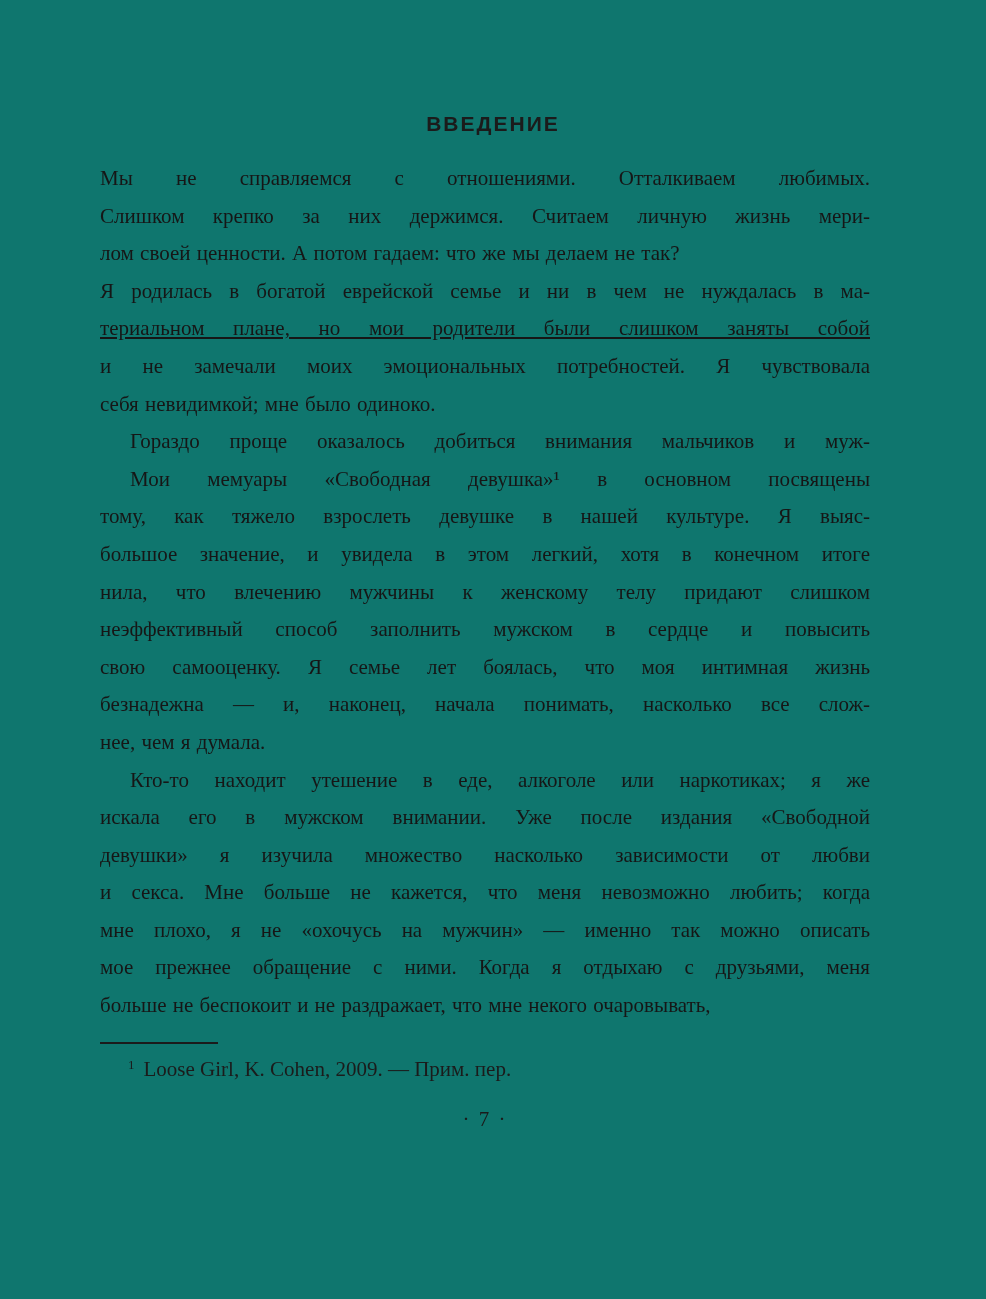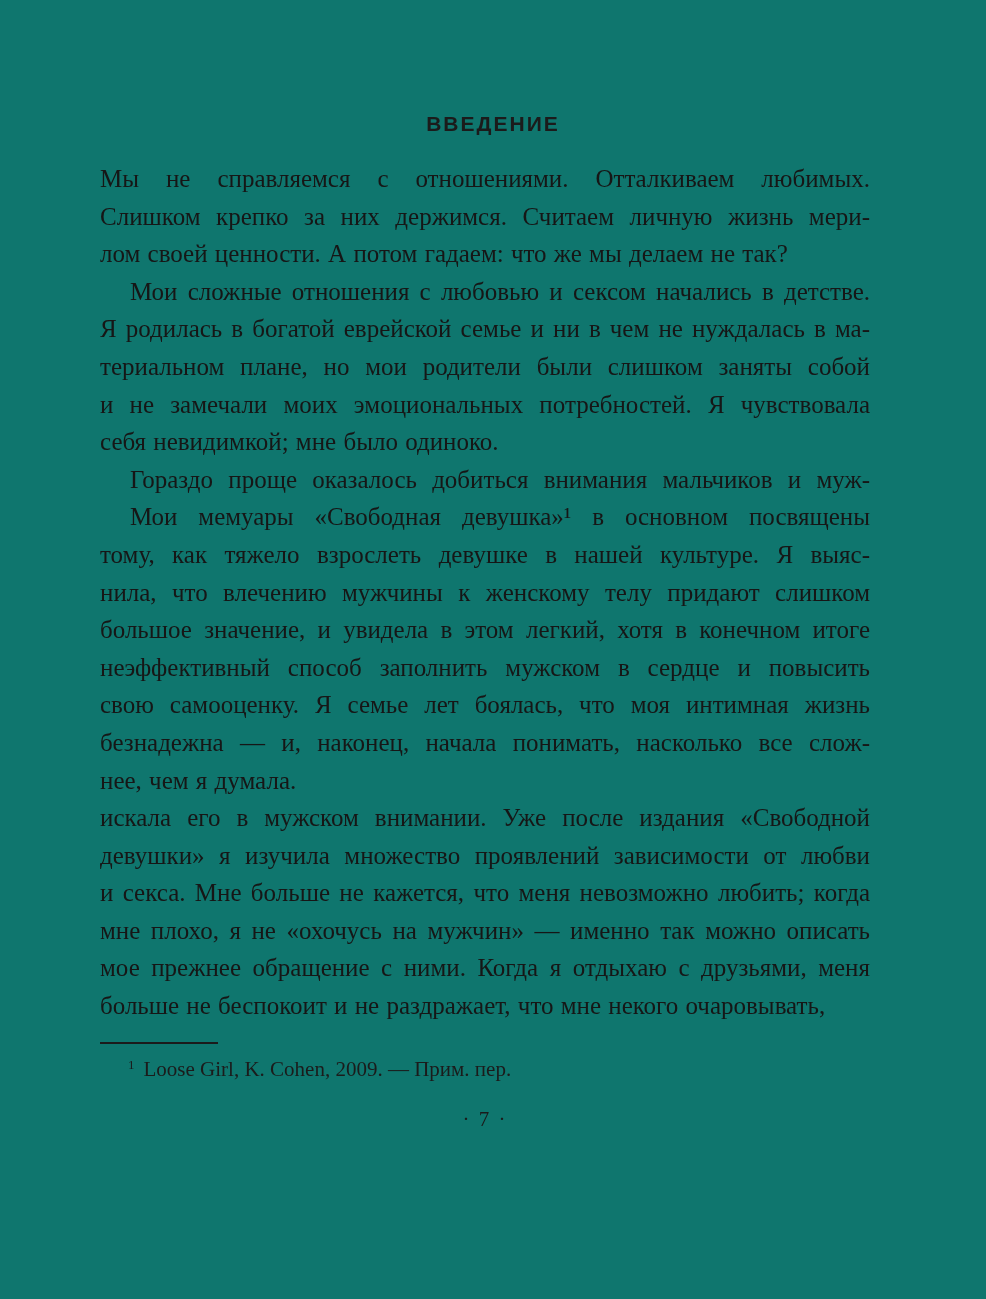--- a/index.html
+++ b/index.html
@@ -28,21 +28,21 @@
   }
   .text-column {
     margin: 24px 0 0 100px;
     width: 770px;
   }
   .paragraph {
     margin: 0;
     padding: 0;
   }
   .line {
-    font-size: 25px;
+    font-size: 21px;
     line-height: 37.6px;
     height: 37.6px;
     overflow: hidden;
     text-align: justify;
     text-align-last: justify;
     word-spacing: 1px;
     white-space: nowrap;
   }
   .line.last {
     text-align-last: left;
@@ -85,42 +85,42 @@
 
   <div class="heading">ВВЕДЕНИЕ</div>
 
   <div class="text-column">
       <div class="paragraph">
         <div class="line first" style="white-space: normal;">Мы не справляемся с отношениями. Отталкиваем любимых.</div>
         <div class="line" style="white-space: normal;">Слишком крепко за них держимся. Считаем личную жизнь мери-</div>
         <div class="line last" style="white-space: normal;">лом своей ценности. А потом гадаем: что же мы делаем не так?</div>
       </div>
       <div class="paragraph indented">
-        <div class="line first" style="white-space: normal;">Мои сложные отношения с любовью и сексом начались в детстве.</div>
         <div class="line" style="white-space: normal;">Я родилась в богатой еврейской семье и ни в чем не нуждалась в ма-</div>
-        <div class="line" style="white-space: normal;">териальном плане, но мои родители были слишком заняты собой</div>
+        <div class="line" style="white-space: normal; text-decoration: underline;">териальном плане, но мои родители были слишком заняты собой</div>
         <div class="line" style="white-space: normal;">и не замечали моих эмоциональных потребностей. Я чувствовала</div>
         <div class="line last" style="white-space: normal;">себя невидимкой; мне было одиноко.</div>
       </div>
       <div class="paragraph indented">
         <div class="line first" style="white-space: normal;">Гораздо проще оказалось добиться внимания мальчиков и муж-</div>
       </div>
       <div class="paragraph indented">
         <div class="line first" style="white-space: normal;">Мои мемуары «Свободная девушка»¹ в основном посвящены</div>
         <div class="line" style="white-space: normal;">тому, как тяжело взрослеть девушке в нашей культуре. Я выяс-</div>
+        <div class="line" style="white-space: normal;">большое значение, и увидела в этом легкий, хотя в конечном итоге</div>
         <div class="line" style="white-space: normal;">нила, что влечению мужчины к женскому телу придают слишком</div>
-        <div class="line" style="white-space: normal;">большое значение, и увидела в этом легкий, хотя в конечном итоге</div>
         <div class="line" style="white-space: normal;">неэффективный способ заполнить мужском в сердце и повысить</div>
         <div class="line" style="white-space: normal;">свою самооценку. Я семье лет боялась, что моя интимная жизнь</div>
         <div class="line" style="white-space: normal;">безнадежна — и, наконец, начала понимать, насколько все слож-</div>
         <div class="line last" style="white-space: normal;">нее, чем я думала.</div>
       </div>
       <div class="paragraph indented">
+        <div class="line first" style="white-space: normal;">Кто-то находит утешение в еде, алкоголе или наркотиках; я же</div>
         <div class="line" style="white-space: normal;">искала его в мужском внимании. Уже после издания «Свободной</div>
-        <div class="line" style="white-space: normal;">девушки» я изучила множество проявлений зависимости от любви</div>
+        <div class="line" style="white-space: normal;">девушки» я изучила множество насколько зависимости от любви</div>
         <div class="line" style="white-space: normal;">и секса. Мне больше не кажется, что меня невозможно любить; когда</div>
         <div class="line" style="white-space: normal;">мне плохо, я не «охочусь на мужчин» — именно так можно описать</div>
         <div class="line" style="white-space: normal;">мое прежнее обращение с ними. Когда я отдыхаю с друзьями, меня</div>
         <div class="line last" style="white-space: normal;">больше не беспокоит и не раздражает, что мне некого очаровывать,</div>
       </div>
     </div>
 
   <hr class="footnote-rule" style="margin-left:100px;">
 
   <div class="footnote" style="margin-left:100px; width:742px;">

